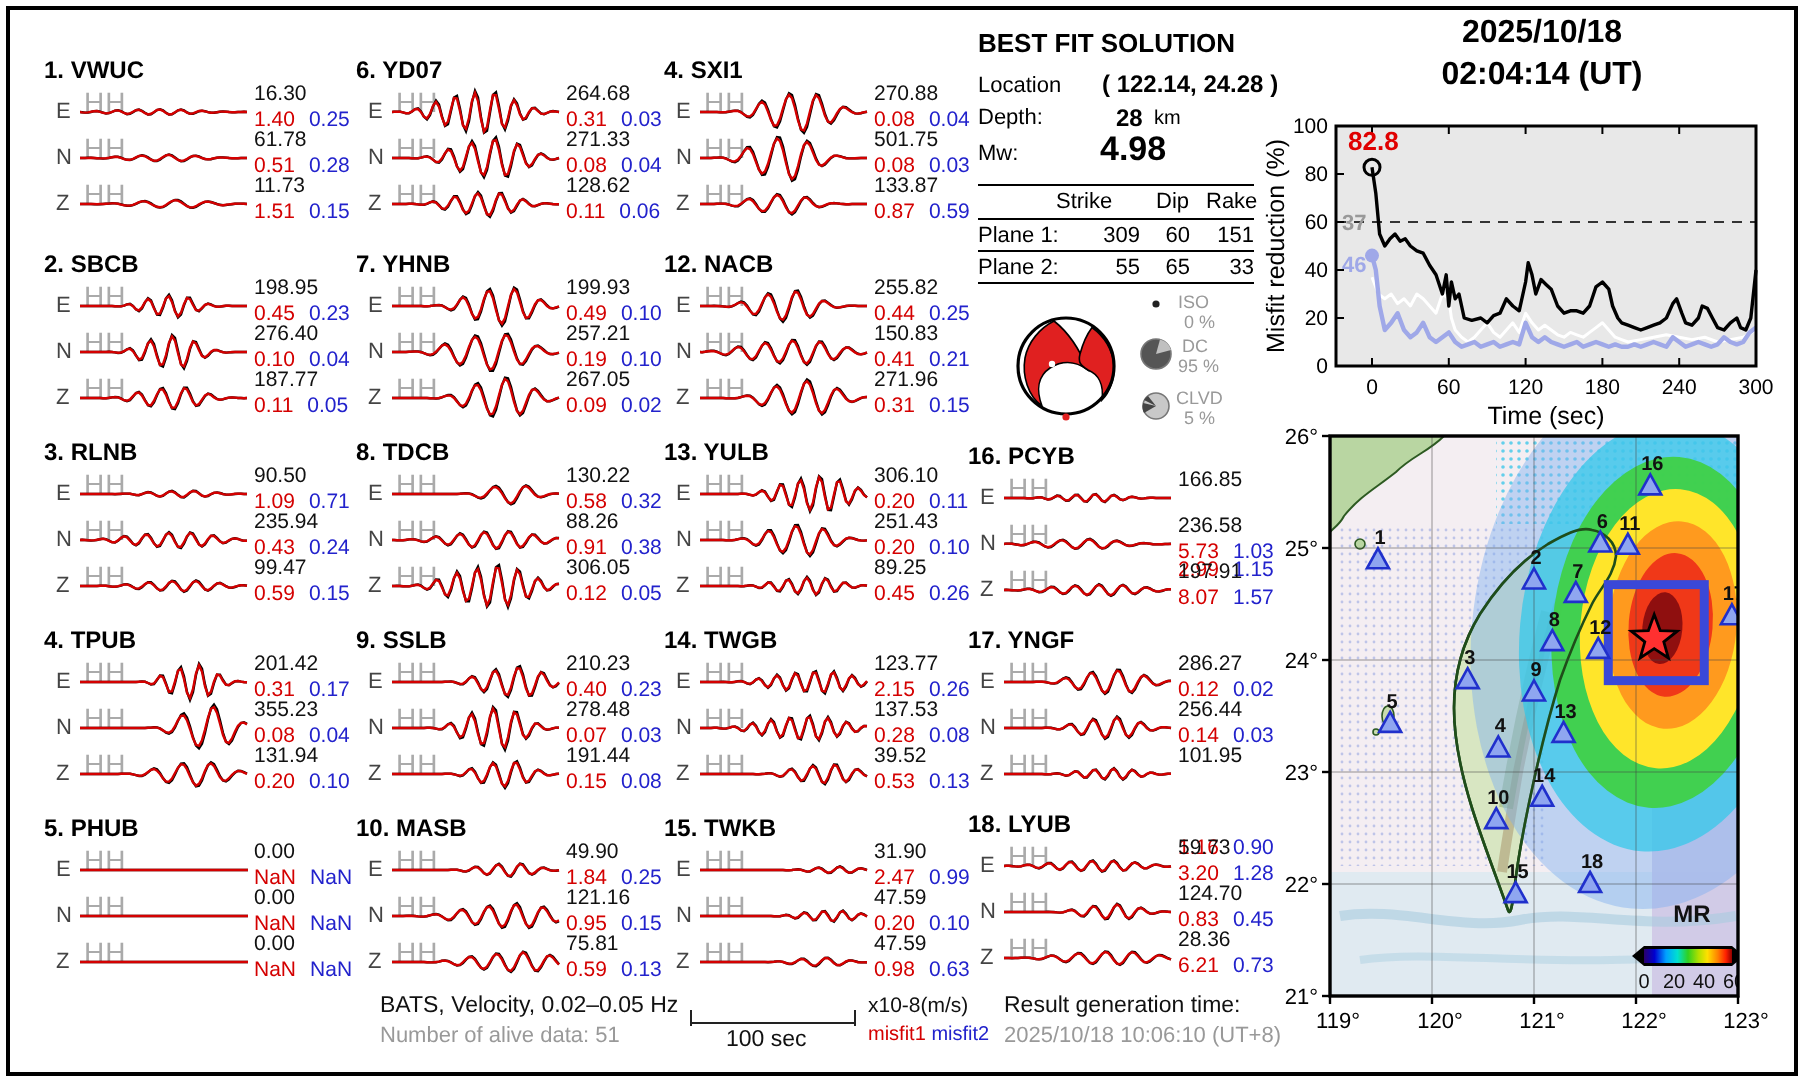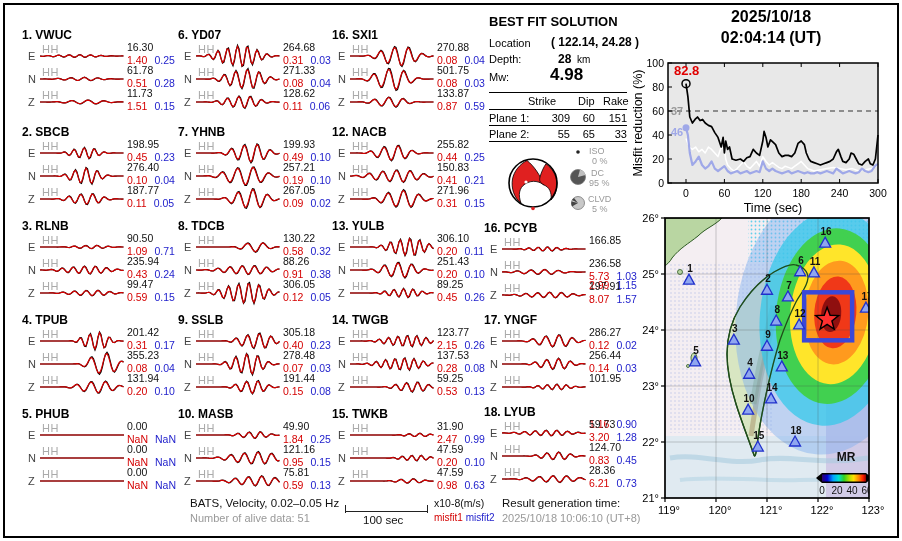--- a/index.html
+++ b/index.html
@@ -2,21 +2,21 @@
 <html><head>
 <meta charset="utf-8">
 <style>
   html,body{margin:0;padding:0;background:#fff;}
   #page{position:relative;width:902px;height:541px;background:#fff;
         font-family:"Liberation Sans","DejaVu Sans",sans-serif;color:#000;overflow:hidden;}
   #frame{position:absolute;left:3px;top:3px;right:3px;bottom:3px;border:2px solid #000;pointer-events:none;}
   .abs{position:absolute;white-space:nowrap;}
   .st-h{font-weight:bold;font-size:12px;}
   .comp{font-size:11px;color:#444;}
-  .band{font-size:11px;color:#aaa;letter-spacing:.5px;}
+  .band{font-size:14px;color:#aaa;letter-spacing:.5px;}
   .amp{font-size:10.5px;color:#111;}
   .mis{font-size:10.5px;}
   .mis .m1{color:#d40000;margin-right:7px;}
   .mis .m2{color:#2222cc;}
   .bf-title{font-weight:bold;font-size:13px;}
   .bf-lab{font-size:11px;}
   .bf-val{font-weight:bold;font-size:12px;}
   .bf-unit{font-size:10px;}
   .mw{font-weight:bold;font-size:17px;}
   .tbl-h{font-size:11px;}
@@ -240,21 +240,21 @@
       </svg>
       <div class="amp" style="position: absolute; white-space: nowrap; left: 283px; top: 278px;">306.05</div>
       <div class="mis" style="position: absolute; white-space: nowrap; left: 283px; top: 291px;"><span class="m1">0.12</span><span class="m2">0.05</span></div>
       <div class="st-h" style="position: absolute; white-space: nowrap; left: 178px; top: 313px;">9.  SSLB</div>
       <div class="comp" style="position: absolute; white-space: nowrap; left: 184px; top: 335px;">E</div>
       <div class="band" style="position: absolute; white-space: nowrap; left: 198px; top: 328px;">HH</div>
       <svg width="84" height="26" viewBox="0 0 84 26" style="position:absolute;left:196px;top:328px;">
         <path d="M0 13 L1.0 13.0 L2.5 13.0 L4.0 13.0 L5.5 13.0 L7.0 13.0 L8.5 13.0 L10.0 13.0 L11.5 13.0 L13.0 13.0 L14.5 13.0 L16.0 13.0 L17.5 13.0 L19.0 13.0 L20.5 13.0 L22.0 13.0 L23.5 13.0 L25.0 13.0 L26.5 12.9 L28.0 12.8 L29.5 12.7 L31.0 13.0 L32.5 13.5 L34.0 14.1 L35.5 14.1 L37.0 13.0 L38.5 11.2 L40.0 10.0 L41.5 10.6 L43.0 13.2 L44.5 16.5 L46.0 18.1 L47.5 16.5 L49.0 12.3 L50.5 8.0 L52.0 6.6 L53.5 9.1 L55.0 14.3 L56.5 19.2 L58.0 20.5 L59.5 17.1 L61.0 11.0 L62.5 5.8 L64.0 5.1 L65.5 9.2 L67.0 15.5 L68.5 19.9 L70.0 19.8 L71.5 15.7 L73.0 10.7 L74.5 8.0 L76.0 8.6 L77.5 11.6 L79.0 14.5 L80.5 15.7 L82.0 15.1 L83.5 13.5" fill="none" stroke="#000" stroke-width="1.2"></path>
         <path d="M0 13 L1.0 13.0 L2.5 13.0 L4.0 13.0 L5.5 13.0 L7.0 13.0 L8.5 13.0 L10.0 13.0 L11.5 13.0 L13.0 13.0 L14.5 13.0 L16.0 13.0 L17.5 13.0 L19.0 13.0 L20.5 13.0 L22.0 13.0 L23.5 13.0 L25.0 13.0 L26.5 12.9 L28.0 12.8 L29.5 12.8 L31.0 13.0 L32.5 13.6 L34.0 14.0 L35.5 13.8 L37.0 12.8 L38.5 11.2 L40.0 10.3 L41.5 11.2 L43.0 13.8 L44.5 16.5 L46.0 17.5 L47.5 15.5 L49.0 11.6 L50.5 8.1 L52.0 7.4 L53.5 10.3 L55.0 15.1 L56.5 19.0 L58.0 19.4 L59.5 15.7 L61.0 10.1 L62.5 6.1 L64.0 6.3 L65.5 10.6 L67.0 16.3 L68.5 19.6 L70.0 18.7 L71.5 14.6 L73.0 10.2 L74.5 8.2 L76.0 9.4 L77.5 12.3 L79.0 14.8 L80.5 15.6 L82.0 14.7 L83.5 13.2" fill="none" stroke="#d40000" stroke-width="1.2"></path>
       </svg>
-      <div class="amp" style="position: absolute; white-space: nowrap; left: 283px; top: 326px;">305.18</div>
+      <div class="amp" style="position: absolute; white-space: nowrap; left: 283px; top: 326px;">210.23</div>
       <div class="mis" style="position: absolute; white-space: nowrap; left: 283px; top: 339px;"><span class="m1">0.40</span><span class="m2">0.23</span></div>
       <div class="comp" style="position: absolute; white-space: nowrap; left: 184px; top: 358px;">N</div>
       <div class="band" style="position: absolute; white-space: nowrap; left: 198px; top: 351px;">HH</div>
       <svg width="84" height="26" viewBox="0 0 84 26" style="position:absolute;left:196px;top:351px;">
         <path d="M0 13 L1.0 13.0 L2.5 13.0 L4.0 13.0 L5.5 13.0 L7.0 13.0 L8.5 13.0 L10.0 13.0 L11.5 13.0 L13.0 13.0 L14.5 13.0 L16.0 13.0 L17.5 12.9 L19.0 12.9 L20.5 13.0 L22.0 13.3 L23.5 13.7 L25.0 13.6 L26.5 12.6 L28.0 11.1 L29.5 10.5 L31.0 11.9 L32.5 15.2 L34.0 18.1 L35.5 17.6 L37.0 13.3 L38.5 7.7 L40.0 5.2 L41.5 8.2 L43.0 15.0 L44.5 21.1 L46.0 21.9 L47.5 16.4 L49.0 7.9 L50.5 2.5 L52.0 4.2 L53.5 12.3 L55.0 20.9 L56.5 23.9 L58.0 19.4 L59.5 10.9 L61.0 4.9 L62.5 5.1 L64.0 10.3 L65.5 16.1 L67.0 18.4 L68.5 16.8 L70.0 13.3 L71.5 10.9 L73.0 10.6 L74.5 11.9 L76.0 13.3 L77.5 13.9 L79.0 13.7 L80.5 13.2 L82.0 12.8 L83.5 12.8" fill="none" stroke="#000" stroke-width="1.2"></path>
         <path d="M0 13 L1.0 13.0 L2.5 13.0 L4.0 13.0 L5.5 13.0 L7.0 13.0 L8.5 13.0 L10.0 13.0 L11.5 13.0 L13.0 13.0 L14.5 13.0 L16.0 13.0 L17.5 12.9 L19.0 12.9 L20.5 13.0 L22.0 13.3 L23.5 13.6 L25.0 13.4 L26.5 12.5 L28.0 11.2 L29.5 10.9 L31.0 12.5 L32.5 15.5 L34.0 17.6 L35.5 16.6 L37.0 12.3 L38.5 7.6 L40.0 6.2 L41.5 9.6 L43.0 16.0 L44.5 20.8 L46.0 20.5 L47.5 14.7 L49.0 7.2 L50.5 3.3 L52.0 6.1 L53.5 13.8 L55.0 21.1 L56.5 22.6 L58.0 17.5 L59.5 9.8 L61.0 5.2 L62.5 6.3 L64.0 11.5 L65.5 16.5 L67.0 18.0 L68.5 16.0 L70.0 12.8 L71.5 10.8 L73.0 10.9 L74.5 12.2 L76.0 13.4 L77.5 13.8 L79.0 13.6 L80.5 13.1 L82.0 12.8 L83.5 12.8" fill="none" stroke="#d40000" stroke-width="1.2"></path>
       </svg>
       <div class="amp" style="position: absolute; white-space: nowrap; left: 283px; top: 349px;">278.48</div>
       <div class="mis" style="position: absolute; white-space: nowrap; left: 283px; top: 362px;"><span class="m1">0.07</span><span class="m2">0.03</span></div>
       <div class="comp" style="position: absolute; white-space: nowrap; left: 184px; top: 381px;">Z</div>
@@ -283,21 +283,21 @@
       <div class="amp" style="position: absolute; white-space: nowrap; left: 283px; top: 443px;">121.16</div>
       <div class="mis" style="position: absolute; white-space: nowrap; left: 283px; top: 456px; text-align: center;"><span class="m1">0.95</span><span class="m2">0.15</span></div>
       <div class="comp" style="position: absolute; white-space: nowrap; left: 184px; top: 475px;">Z</div>
       <div class="band" style="position: absolute; white-space: nowrap; left: 198px; top: 468px;">HH</div>
       <svg width="84" height="26" viewBox="0 0 84 26" style="position:absolute;left:196px;top:468px;">
         <path d="M0 13 L1.0 13.0 L2.5 13.0 L4.0 13.0 L5.5 13.0 L7.0 13.0 L8.5 13.0 L10.0 13.0 L11.5 13.0 L13.0 13.0 L14.5 13.0 L16.0 13.0 L17.5 13.1 L19.0 13.2 L20.5 13.2 L22.0 13.1 L23.5 12.8 L25.0 12.4 L26.5 12.2 L28.0 12.4 L29.5 13.1 L31.0 14.1 L32.5 14.8 L34.0 14.6 L35.5 13.5 L37.0 11.8 L38.5 10.4 L40.0 10.1 L41.5 11.4 L43.0 13.7 L44.5 15.9 L46.0 16.8 L47.5 15.9 L49.0 13.5 L50.5 10.6 L52.0 8.8 L53.5 8.9 L55.0 11.0 L56.5 14.3 L58.0 17.1 L59.5 18.0 L61.0 16.5 L62.5 13.2 L64.0 9.7 L65.5 7.8 L67.0 8.4 L68.5 11.2 L70.0 14.8 L71.5 17.3 L73.0 17.6 L74.5 15.7 L76.0 12.8 L77.5 10.3 L79.0 9.4 L80.5 10.3 L82.0 12.2 L83.5 14.1" fill="none" stroke="#000" stroke-width="1.2"></path>
         <path d="M0 13 L1.0 13.0 L2.5 13.0 L4.0 13.0 L5.5 13.0 L7.0 13.0 L8.5 13.0 L10.0 13.0 L11.5 13.0 L13.0 13.0 L14.5 13.0 L16.0 13.0 L17.5 13.1 L19.0 13.2 L20.5 13.2 L22.0 13.0 L23.5 12.8 L25.0 12.4 L26.5 12.3 L28.0 12.6 L29.5 13.3 L31.0 14.1 L32.5 14.6 L34.0 14.3 L35.5 13.1 L37.0 11.6 L38.5 10.5 L40.0 10.6 L41.5 11.9 L43.0 14.1 L44.5 15.9 L46.0 16.4 L47.5 15.3 L49.0 12.9 L50.5 10.4 L52.0 9.1 L53.5 9.6 L55.0 11.8 L56.5 14.8 L58.0 17.0 L59.5 17.4 L61.0 15.6 L62.5 12.5 L64.0 9.5 L65.5 8.2 L67.0 9.3 L68.5 12.1 L70.0 15.2 L71.5 17.1 L73.0 17.0 L74.5 15.0 L76.0 12.3 L77.5 10.2 L79.0 9.8 L80.5 10.9 L82.0 12.7 L83.5 14.3" fill="none" stroke="#d40000" stroke-width="1.2"></path>
       </svg>
       <div class="amp" style="position: absolute; white-space: nowrap; left: 283px; top: 466px;">75.81</div>
       <div class="mis" style="position: absolute; white-space: nowrap; left: 283px; top: 479px;"><span class="m1">0.59</span><span class="m2">0.13</span></div>
-      <div class="st-h" style="position: absolute; white-space: nowrap; left: 332px; top: 28px;">16.  SXI1</div>
+      <div class="st-h" style="position: absolute; white-space: nowrap; left: 332px; top: 28px;">4.  SXI1</div>
       <div class="comp" style="position: absolute; white-space: nowrap; left: 338px; top: 50px;">E</div>
       <div class="band" style="position: absolute; white-space: nowrap; left: 352px; top: 43px;">HH</div>
       <svg width="84" height="26" viewBox="0 0 84 26" style="position:absolute;left:350px;top:43px;">
         <path d="M0 13 L1.0 13.0 L2.5 13.0 L4.0 13.0 L5.5 13.0 L7.0 13.0 L8.5 13.0 L10.0 13.1 L11.5 13.1 L13.0 13.1 L14.5 12.9 L16.0 12.5 L17.5 12.3 L19.0 12.4 L20.5 13.0 L22.0 14.2 L23.5 15.4 L25.0 15.7 L26.5 14.5 L28.0 11.9 L29.5 8.9 L31.0 7.3 L32.5 8.3 L34.0 11.8 L35.5 16.5 L37.0 20.2 L38.5 20.8 L40.0 17.8 L41.5 12.4 L43.0 6.8 L44.5 3.6 L46.0 4.5 L47.5 9.4 L49.0 16.3 L50.5 21.9 L52.0 23.5 L53.5 20.5 L55.0 14.2 L56.5 7.7 L58.0 4.0 L59.5 4.6 L61.0 8.8 L62.5 14.0 L64.0 17.8 L65.5 18.8 L67.0 17.2 L68.5 14.3 L70.0 11.7 L71.5 10.4 L73.0 10.6 L74.5 11.7 L76.0 12.9 L77.5 13.7 L79.0 13.8 L80.5 13.6 L82.0 13.2 L83.5 12.9" fill="none" stroke="#000" stroke-width="1.2"></path>
         <path d="M0 13 L1.0 13.0 L2.5 13.0 L4.0 13.0 L5.5 13.0 L7.0 13.0 L8.5 13.0 L10.0 13.1 L11.5 13.1 L13.0 13.0 L14.5 12.8 L16.0 12.6 L17.5 12.4 L19.0 12.5 L20.5 13.2 L22.0 14.3 L23.5 15.2 L25.0 15.2 L26.5 13.9 L28.0 11.4 L29.5 9.0 L31.0 8.0 L32.5 9.3 L34.0 12.9 L35.5 17.0 L37.0 19.8 L38.5 19.6 L40.0 16.3 L41.5 11.2 L43.0 6.5 L44.5 4.4 L46.0 6.1 L47.5 11.1 L49.0 17.2 L50.5 21.7 L52.0 22.2 L53.5 18.7 L55.0 12.6 L56.5 7.1 L58.0 4.6 L59.5 6.0 L61.0 10.2 L62.5 14.9 L64.0 17.9 L65.5 18.2 L67.0 16.3 L68.5 13.6 L70.0 11.4 L71.5 10.5 L73.0 11.0 L74.5 12.1 L76.0 13.1 L77.5 13.7 L79.0 13.8 L80.5 13.5 L82.0 13.1 L83.5 12.9" fill="none" stroke="#d40000" stroke-width="1.2"></path>
       </svg>
       <div class="amp" style="position: absolute; white-space: nowrap; left: 437px; top: 41px;">270.88</div>
       <div class="mis" style="position: absolute; white-space: nowrap; left: 437px; top: 54px;"><span class="m1">0.08</span><span class="m2">0.04</span></div>
       <div class="comp" style="position: absolute; white-space: nowrap; left: 338px; top: 73px;">N</div>
       <div class="band" style="position: absolute; white-space: nowrap; left: 352px; top: 66px;">HH</div>
@@ -381,21 +381,21 @@
         <path d="M0 13 L1.0 13.0 L2.5 13.0 L4.0 13.0 L5.5 13.0 L7.0 12.9 L8.5 12.9 L10.0 13.1 L11.5 13.3 L13.0 13.2 L14.5 12.9 L16.0 12.4 L17.5 12.4 L19.0 13.1 L20.5 14.2 L22.0 14.4 L23.5 13.1 L25.0 11.3 L26.5 10.7 L28.0 12.4 L29.5 15.2 L31.0 16.3 L32.5 14.3 L34.0 10.7 L35.5 9.0 L37.0 10.9 L38.5 15.0 L40.0 17.5 L41.5 16.0 L43.0 11.5 L44.5 8.1 L46.0 9.2 L47.5 13.9 L49.0 18.0 L50.5 17.7 L52.0 13.0 L53.5 8.1 L55.0 7.7 L56.5 12.1 L58.0 17.3 L59.5 18.5 L61.0 14.7 L62.5 9.6 L64.0 8.0 L65.5 10.9 L67.0 15.2 L68.5 17.1 L70.0 15.2 L71.5 11.8 L73.0 10.1 L74.5 11.1 L76.0 13.5 L77.5 14.9 L79.0 14.4 L80.5 12.9 L82.0 12.0 L83.5 12.1" fill="none" stroke="#d40000" stroke-width="1.2"></path>
       </svg>
       <div class="amp" style="position: absolute; white-space: nowrap; left: 437px; top: 349px;">137.53</div>
       <div class="mis" style="position: absolute; white-space: nowrap; left: 437px; top: 362px;"><span class="m1">0.28</span><span class="m2">0.08</span></div>
       <div class="comp" style="position: absolute; white-space: nowrap; left: 338px; top: 381px;">Z</div>
       <div class="band" style="position: absolute; white-space: nowrap; left: 352px; top: 374px;">HH</div>
       <svg width="84" height="26" viewBox="0 0 84 26" style="position:absolute;left:350px;top:374px;">
         <path d="M0 13 L1.0 13.0 L2.5 13.0 L4.0 13.0 L5.5 13.0 L7.0 13.0 L8.5 13.0 L10.0 13.0 L11.5 13.0 L13.0 13.0 L14.5 13.0 L16.0 13.0 L17.5 13.0 L19.0 13.0 L20.5 13.0 L22.0 13.0 L23.5 13.0 L25.0 13.0 L26.5 13.0 L28.0 13.1 L29.5 13.1 L31.0 13.0 L32.5 12.9 L34.0 12.6 L35.5 12.6 L37.0 13.0 L38.5 13.8 L40.0 14.4 L41.5 14.1 L43.0 12.6 L44.5 10.9 L46.0 10.3 L47.5 11.7 L49.0 14.4 L50.5 16.5 L52.0 16.4 L53.5 13.7 L55.0 10.3 L56.5 8.5 L58.0 9.7 L59.5 13.3 L61.0 17.0 L62.5 18.1 L64.0 15.7 L65.5 11.4 L67.0 8.2 L68.5 8.3 L70.0 11.5 L71.5 15.4 L73.0 17.1 L74.5 16.0 L76.0 13.2 L77.5 10.9 L79.0 10.5 L80.5 11.7 L82.0 13.3 L83.5 14.2" fill="none" stroke="#000" stroke-width="1.2"></path>
         <path d="M0 13 L1.0 13.0 L2.5 13.0 L4.0 13.0 L5.5 13.0 L7.0 13.0 L8.5 13.0 L10.0 13.0 L11.5 13.0 L13.0 13.0 L14.5 13.0 L16.0 13.0 L17.5 13.0 L19.0 13.0 L20.5 13.0 L22.0 13.0 L23.5 13.0 L25.0 13.0 L26.5 13.0 L28.0 13.1 L29.5 13.1 L31.0 13.0 L32.5 12.9 L34.0 12.7 L35.5 12.7 L37.0 13.1 L38.5 13.8 L40.0 14.2 L41.5 13.8 L43.0 12.4 L44.5 10.9 L46.0 10.7 L47.5 12.2 L49.0 14.7 L50.5 16.3 L52.0 15.7 L53.5 13.1 L55.0 10.2 L56.5 9.0 L58.0 10.5 L59.5 13.9 L61.0 17.0 L62.5 17.4 L64.0 14.8 L65.5 10.9 L67.0 8.5 L68.5 9.1 L70.0 12.3 L71.5 15.6 L73.0 16.8 L74.5 15.3 L76.0 12.7 L77.5 10.9 L79.0 10.8 L80.5 12.1 L82.0 13.5 L83.5 14.1" fill="none" stroke="#d40000" stroke-width="1.2"></path>
       </svg>
-      <div class="amp" style="position: absolute; white-space: nowrap; left: 437px; top: 372px;">59.25</div>
+      <div class="amp" style="position: absolute; white-space: nowrap; left: 437px; top: 372px;">39.52</div>
       <div class="mis" style="position: absolute; white-space: nowrap; left: 437px; top: 385px;"><span class="m1">0.53</span><span class="m2">0.13</span></div>
       <div class="st-h" style="position: absolute; white-space: nowrap; left: 332px; top: 407px;">15.  TWKB</div>
       <div class="comp" style="position: absolute; white-space: nowrap; left: 338px; top: 429px;">E</div>
       <div class="band" style="position: absolute; white-space: nowrap; left: 352px; top: 422px;">HH</div>
       <svg width="84" height="26" viewBox="0 0 84 26" style="position:absolute;left:350px;top:422px;">
         <path d="M0 13 L1.0 13.0 L2.5 13.0 L4.0 13.0 L5.5 13.0 L7.0 13.0 L8.5 13.0 L10.0 13.0 L11.5 13.0 L13.0 13.0 L14.5 13.0 L16.0 13.0 L17.5 13.0 L19.0 13.0 L20.5 13.0 L22.0 13.0 L23.5 13.0 L25.0 13.0 L26.5 13.0 L28.0 13.0 L29.5 13.0 L31.0 13.0 L32.5 13.0 L34.0 13.0 L35.5 13.0 L37.0 13.0 L38.5 13.0 L40.0 13.0 L41.5 13.0 L43.0 13.1 L44.5 13.1 L46.0 13.0 L47.5 12.8 L49.0 12.6 L50.5 12.8 L52.0 13.3 L53.5 13.8 L55.0 13.8 L56.5 13.0 L58.0 12.1 L59.5 11.7 L61.0 12.3 L62.5 13.5 L64.0 14.5 L65.5 14.4 L67.0 13.2 L68.5 11.8 L70.0 11.2 L71.5 11.9 L73.0 13.4 L74.5 14.4 L76.0 14.3 L77.5 13.4 L79.0 12.4 L80.5 12.1 L82.0 12.5 L83.5 13.0" fill="none" stroke="#000" stroke-width="1.2"></path>
         <path d="M0 13 L1.0 13.0 L2.5 13.0 L4.0 13.0 L5.5 13.0 L7.0 13.0 L8.5 13.0 L10.0 13.0 L11.5 13.0 L13.0 13.0 L14.5 13.0 L16.0 13.0 L17.5 13.0 L19.0 13.0 L20.5 13.0 L22.0 13.0 L23.5 13.0 L25.0 13.0 L26.5 13.0 L28.0 13.0 L29.5 13.0 L31.0 13.0 L32.5 13.0 L34.0 13.0 L35.5 13.0 L37.0 13.0 L38.5 13.0 L40.0 13.0 L41.5 13.0 L43.0 13.1 L44.5 13.1 L46.0 13.0 L47.5 12.8 L49.0 12.7 L50.5 12.9 L52.0 13.4 L53.5 13.8 L55.0 13.6 L56.5 12.8 L58.0 12.1 L59.5 11.9 L61.0 12.6 L62.5 13.7 L64.0 14.4 L65.5 14.1 L67.0 13.0 L68.5 11.8 L70.0 11.4 L71.5 12.2 L73.0 13.6 L74.5 14.4 L76.0 14.1 L77.5 13.2 L79.0 12.3 L80.5 12.2 L82.0 12.6 L83.5 13.1" fill="none" stroke="#d40000" stroke-width="1.2"></path>
       </svg>
       <div class="amp" style="position: absolute; white-space: nowrap; left: 437px; top: 420px;">31.90</div>
       <div class="mis" style="position: absolute; white-space: nowrap; left: 437px; top: 433px;"><span class="m1">2.47</span><span class="m2">0.99</span></div>

